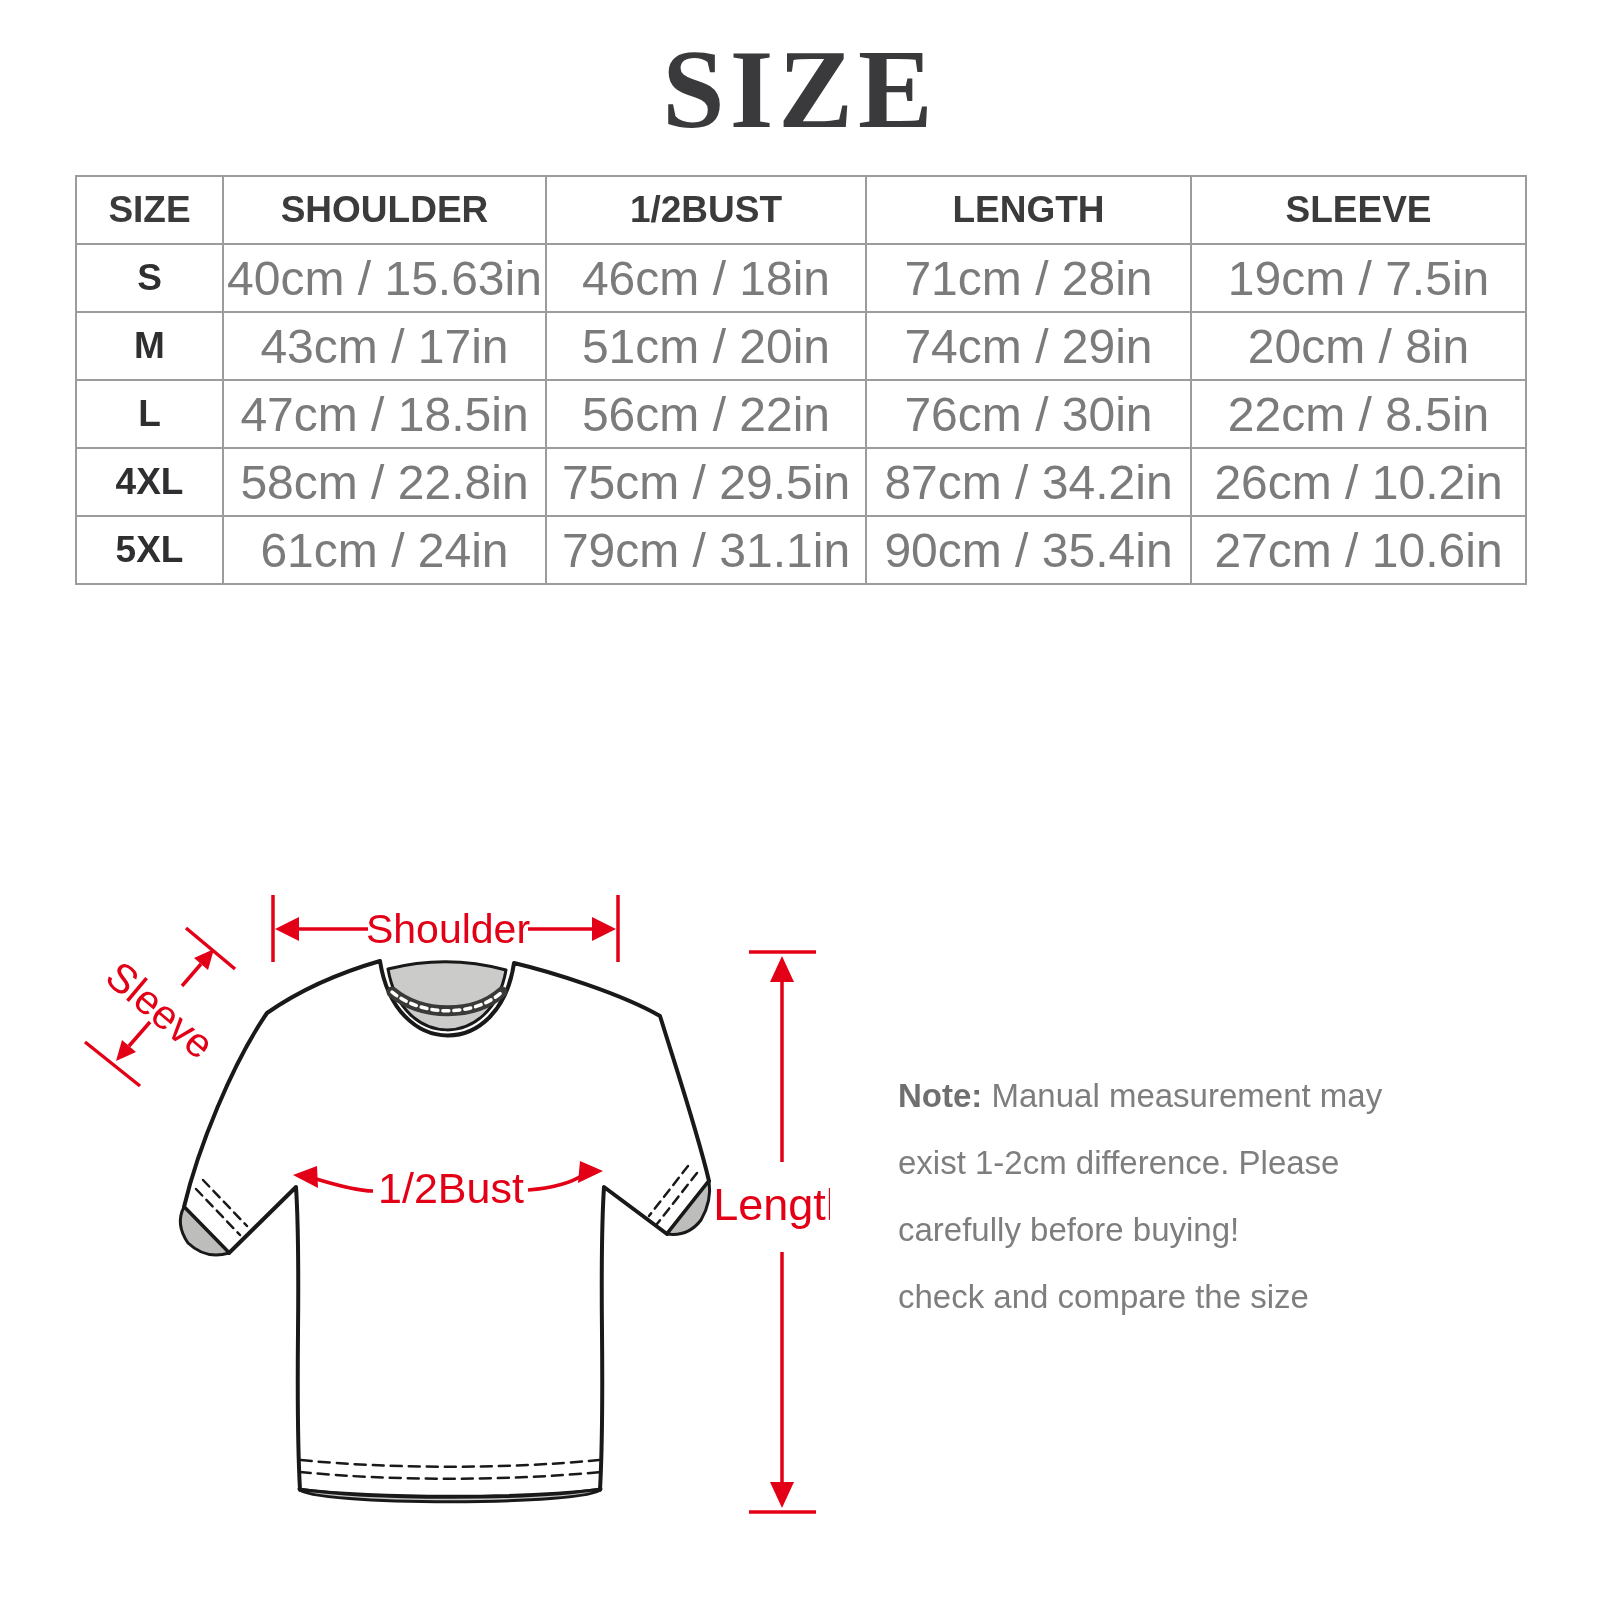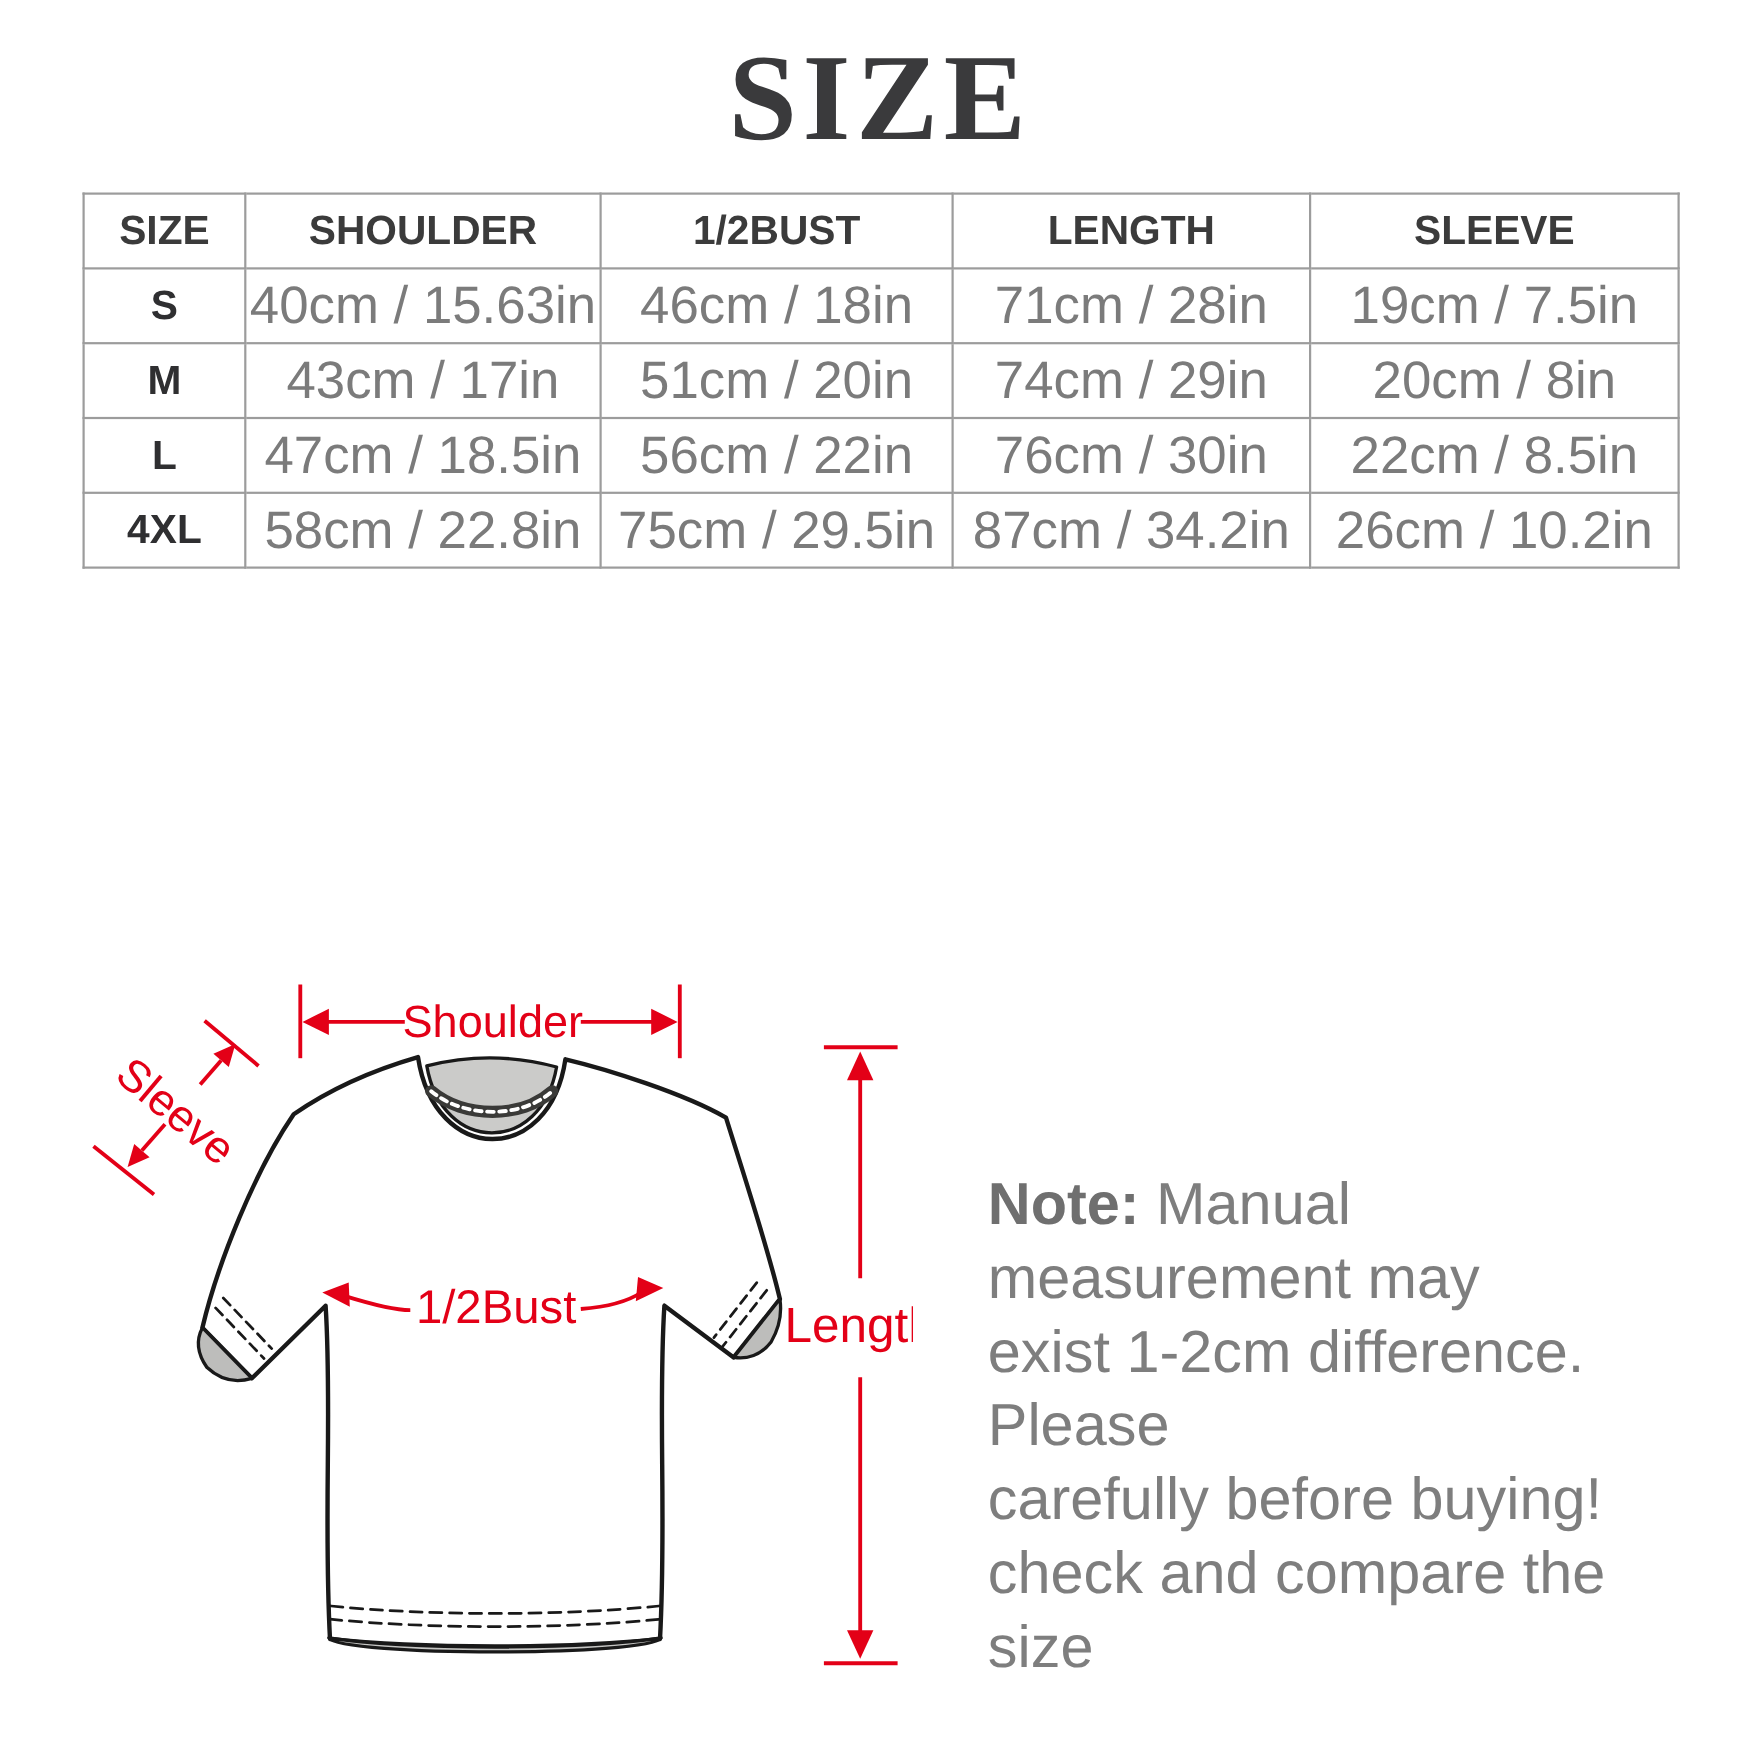--- a/index.html
+++ b/index.html
@@ -28,21 +28,21 @@
   col.c-size{width:147px;}
   col.c-shoulder{width:323px;}
   col.c-bust{width:320px;}
   col.c-length{width:325px;}
   col.c-sleeve{width:335px;}
   .diagram{
     position:absolute;left:70px;top:860px;width:760px;height:700px;
   }
   .note{
     position:absolute;left:898px;top:1062px;width:600px;
-    font-size:54px;line-height:67px;color:#7e7e7e;
+    font-size:33px;line-height:67px;color:#7e7e7e;
   }
   .note .note-label{font-weight:bold;color:#6f6f6f;}
 </style>
 </head>
 <body>
 
 <div class="title">SIZE</div>
 
 <table class="size-table">
   <colgroup>
@@ -80,20 +80,27 @@
     <td class="val-cell">56cm / 22in</td>
     <td class="val-cell">76cm / 30in</td>
     <td class="val-cell">22cm / 8.5in</td>
   </tr>
   <tr>
     <td class="size-cell">4XL</td>
     <td class="val-cell">58cm / 22.8in</td>
     <td class="val-cell">75cm / 29.5in</td>
     <td class="val-cell">87cm / 34.2in</td>
     <td class="val-cell">26cm / 10.2in</td>
+  </tr>
+  <tr>
+    <td class="size-cell">5XL</td>
+    <td class="val-cell">61cm / 24in</td>
+    <td class="val-cell">79cm / 31.1in</td>
+    <td class="val-cell">90cm / 35.4in</td>
+    <td class="val-cell">27cm / 10.6in</td>
   </tr>
 </tbody>
   </table>
 
 <svg class="diagram" viewBox="0 0 760 700" xmlns="http://www.w3.org/2000/svg">
 
   <g fill="#e2e2e0" stroke="none">
     <path d="M 238 345 Q 262 395 254 448 Q 246 396 230 355 Z"></path>
     <path d="M 250 252 Q 272 284 266 314 Q 254 284 241 262 Z"></path>
     <path d="M 262 472 Q 332 504 402 542 Q 320 516 256 487 Z"></path>

